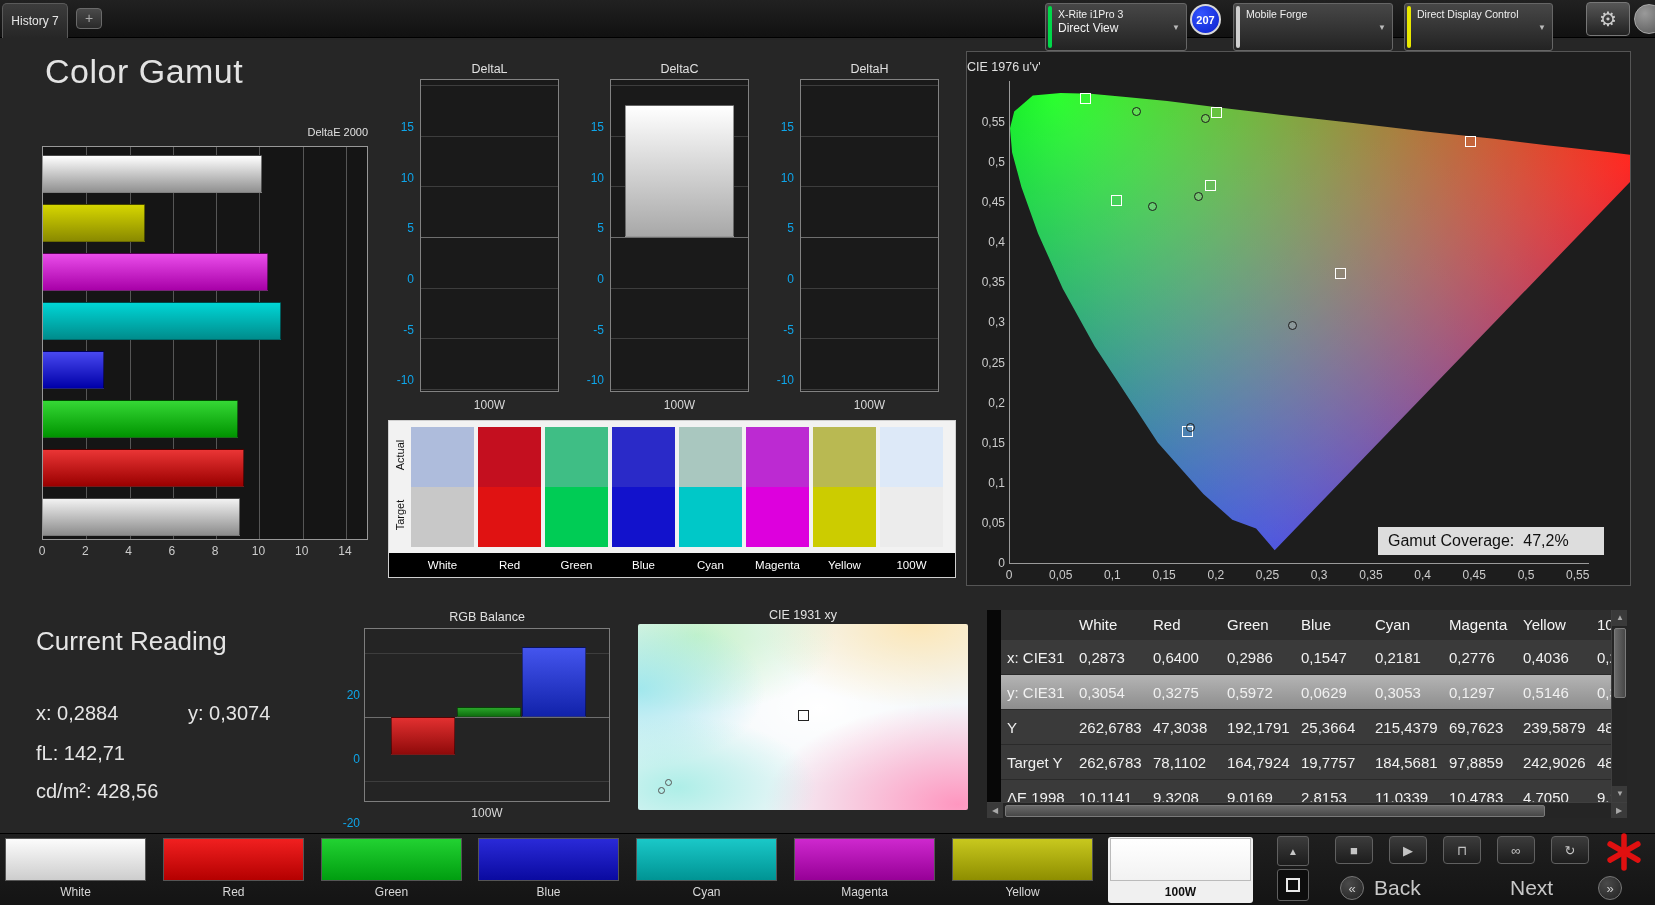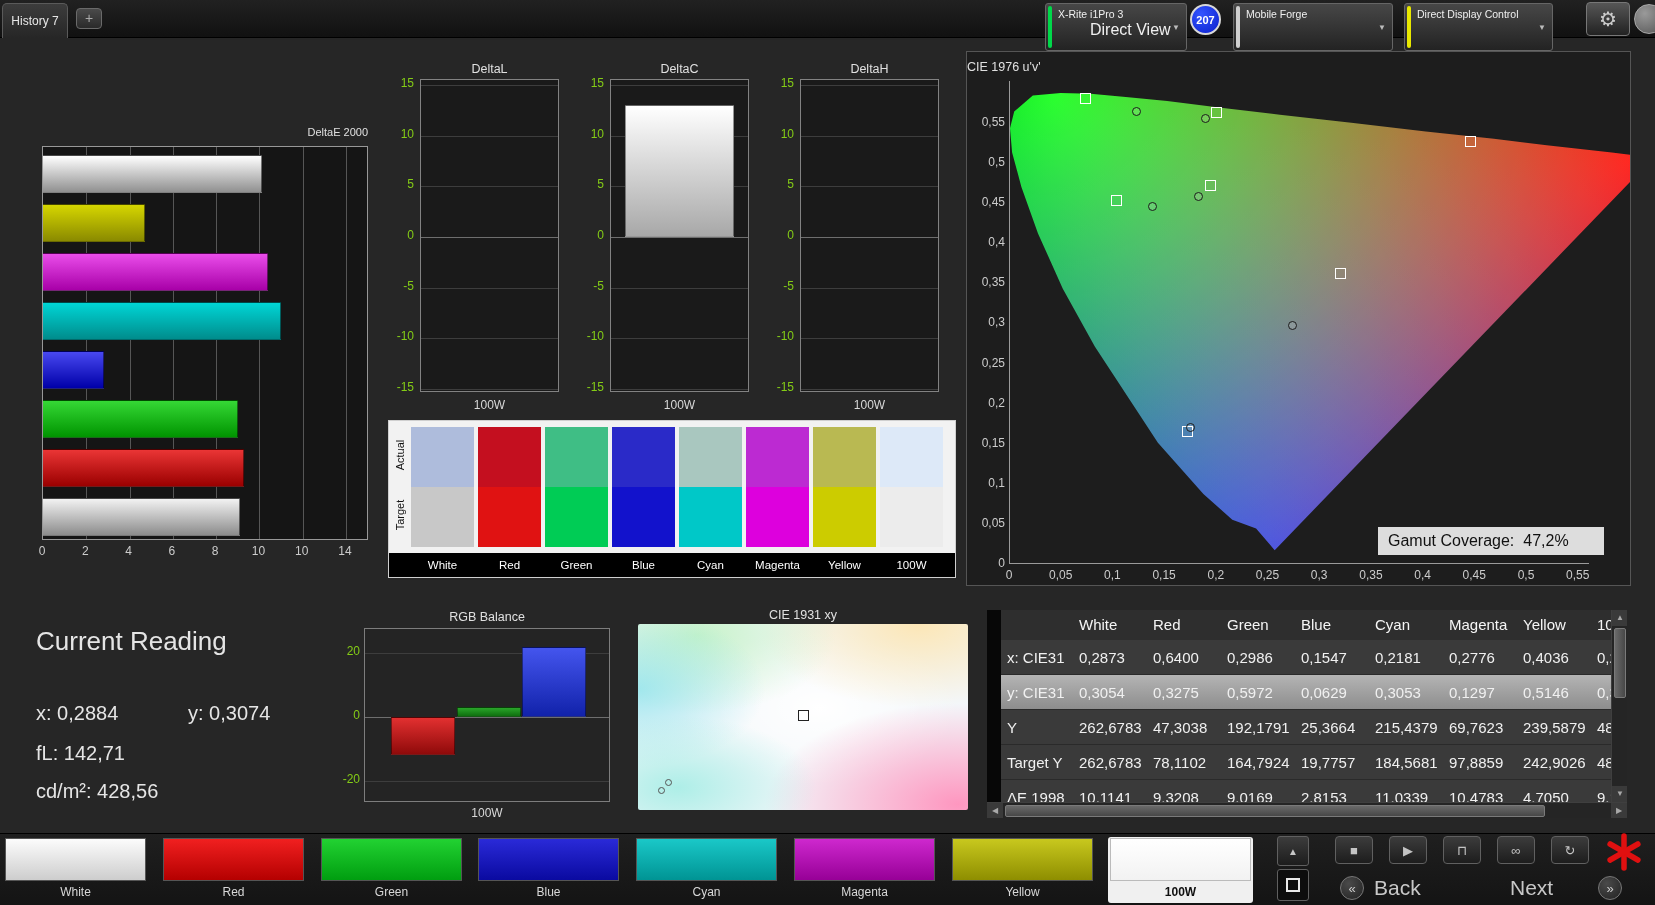--- a/index.html
+++ b/index.html
@@ -13,21 +13,21 @@
          background:linear-gradient(#3c3c3c,#262626); border:1px solid #5a5a5a; border-bottom:none;
          border-radius:5px 5px 0 0; color:#e8e8e8; font-size:12px;
          display:flex; align-items:center; justify-content:center; }
   .addtab { position:absolute; left:76px; top:8px; width:26px; height:21px;
             background:linear-gradient(#4a4a4a,#2a2a2a); border:1px solid #6a6a6a; border-radius:4px;
             color:#aaa; font-size:14px; line-height:18px; text-align:center; }
   .dd { position:absolute; top:3px; height:48px; background:linear-gradient(#474747,#232323);
         border:1px solid #666; border-radius:3px; }
   .dd .accent { position:absolute; left:2px; top:2px; bottom:2px; width:4px; border-radius:2px; }
   .dd .l1 { position:absolute; left:12px; top:4px; font-size:10.5px; color:#f0f0f0; white-space:nowrap; }
-  .dd .l2 { position:absolute; left:12px; top:17px; font-size:16px; color:#f0f0f0; white-space:nowrap;margin-left:32px; }
+  .dd .l2 { position:absolute; left:12px; top:17px; font-size:12px; color:#f0f0f0; white-space:nowrap; }
   .dd .chev { position:absolute; right:6px; top:50%; transform:translateY(-50%); font-size:8px; color:#bbb; }
   #meter-dd { left:1045px; width:142px; }
   #source-dd { left:1233px; width:160px; }
   #ddc-dd { left:1404px; width:149px; }
   #badge { position:absolute; left:1190px; top:4px; width:31px; height:31px; border-radius:50%;
            background:radial-gradient(circle at 35% 30%, #3355ff, #0a1ecc); border:2px solid #d8d8d8;
            color:#fff; font-size:11px; font-weight:bold; display:flex; align-items:center; justify-content:center; }
   #gearbtn { position:absolute; left:1586px; top:2px; width:44px; height:34px; border-radius:4px;
              background:linear-gradient(#565656,#222); border:1px solid #777; color:#ccc;
              font-size:20px; display:flex; align-items:center; justify-content:center; }
@@ -48,21 +48,21 @@
   .detick { position:absolute; top:0; width:24px; text-align:center; font-size:12px; color:#ccc; }
 
   
   #delta-strip { position:absolute; left:374px; top:62px; width:570px; height:350px; }
   .mini { position:absolute; top:0; width:190px; height:350px; }
   .mini .mtitle { position:absolute; left:46px; top:0; width:139px; text-align:center; font-size:12.5px; color:#e0e0e0; }
   .mini .mplot { position:absolute; left:46px; top:17px; width:139px; height:313px;
                  background:#1a1a1a; border:1px solid #828282; overflow:hidden; }
   .hgrid { position:absolute; left:0; width:100%; height:1px; background:#3d3d3d; }
   .hgrid.zero { background:#6e6e6e; }
-  .mylab { position:absolute; left:0; width:40px; text-align:right; font-size:12px; color:#84cc16; }
+  .mylab { position:absolute; left:0; width:40px; text-align:right; font-size:12px; color:#0ea5e9;margin-top:44px; }
   .mini .xlab { position:absolute; left:46px; top:336px; width:139px; text-align:center; font-size:12px; color:#d8d8d8; }
   .mbar { position:absolute; border:1px solid rgba(0,0,0,0.4); }
 
   
   #swatch-panel { position:absolute; left:388px; top:420px; width:568px; height:158px;
                   background:#f2f2f2; border:1px solid #cfcfcf; }
   .sw { position:absolute; width:63px; height:60px; }
   .rot { position:absolute; left:-19px; top:28px; width:60px; text-align:center;
          transform:rotate(-90deg); font-size:11px; color:#111; }
   .rot2 { top:88px; }
@@ -196,20 +196,21 @@
       <div class="l1">Direct Display Control</div>
       <div class="chev">▼</div>
     </div>
 
     <div id="gearbtn">
       <span>⚙</span>
     </div>
     <div id="cornerbtn"></div>
   </div>
 
+  <div id="pagetitle">Color Gamut</div>
 
   <div id="deltae">
     <div class="ctitle">DeltaE 2000</div>
     <div id="deltae-plot">
         <div class="vgrid" style="left: 43.3px;"></div>
         <div class="vgrid" style="left: 86.6px;"></div>
         <div class="vgrid" style="left: 129.8px;"></div>
         <div class="vgrid" style="left: 173.1px;"></div>
         <div class="vgrid" style="left: 216.4px;"></div>
         <div class="vgrid" style="left: 259.7px;"></div>

